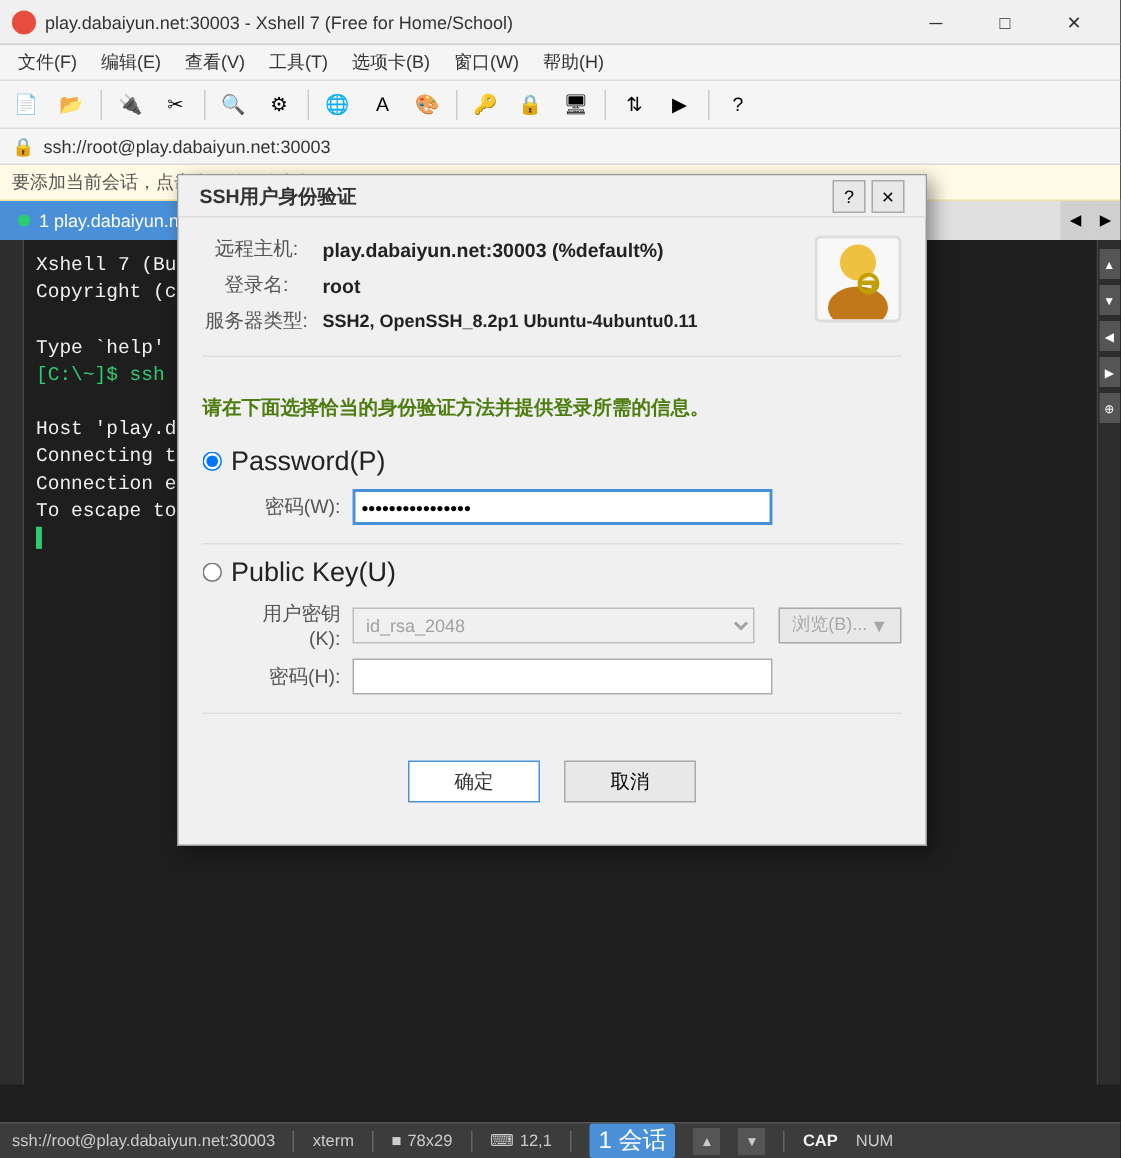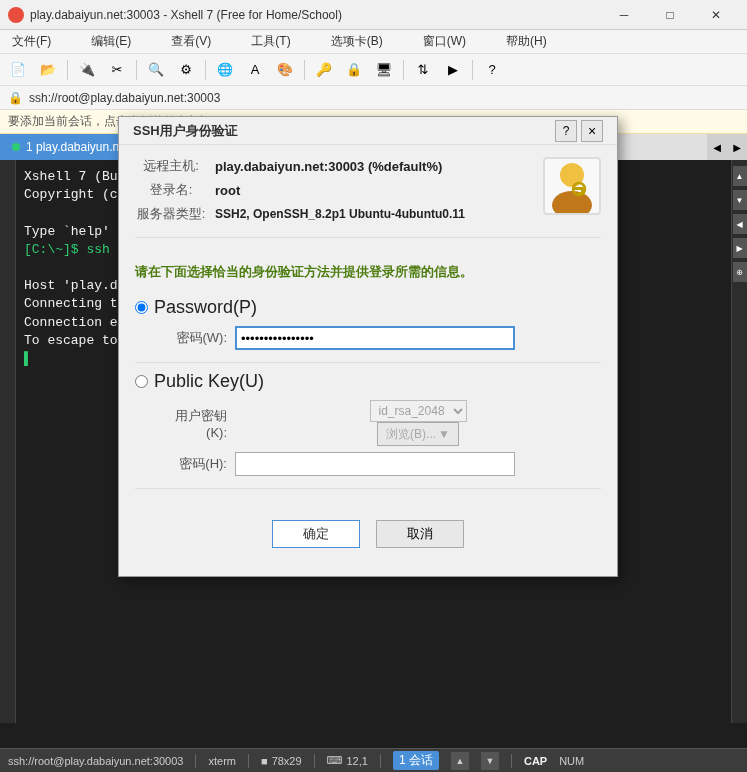--- a/index.html
+++ b/index.html
@@ -54,21 +54,20 @@
     }
 
     
     .menu-bar {
       background: #f5f5f5;
       height: 24px;
       display: flex;
       align-items: center;
       padding: 0 4px;
       border-bottom: 1px solid #ddd;
-      gap: 24px;
     }
     .menu-item {
       padding: 2px 8px;
       font-size: 12px;
       color: #333;
       cursor: pointer;
     }
 
     
     .toolbar {
@@ -244,21 +243,21 @@
     .status-divider {
       width: 1px;
       height: 14px;
       background: #666;
     }
     .status-session {
       background: #4a90d9;
       color: white;
       padding: 1px 6px;
       border-radius: 2px;
-      font-size: 12px;
+      font-size: 16px;
     }
     .status-cap {
       color: #f0f0f0;
       font-weight: bold;
     }
 
     
     .dialog-overlay {
       position: absolute;
       top: 116px;
@@ -383,22 +382,21 @@
       font-size: 13px;
       background: white;
     }
     .auth-field-input.password-field {
       border: 2px solid #4a90d9;
     }
 
     .pubkey-row {
       display: flex;
       align-items: center;
-      gap: 0;
-      flex-direction: column;
+      gap: 16px;
     }
     .pubkey-select {
       flex: 1;
       height: 24px;
       border: 1px solid #aaa;
       background: #f0f0f0;
       font-size: 12px;
       padding: 2px 4px;
     }
     .browse-btn {

